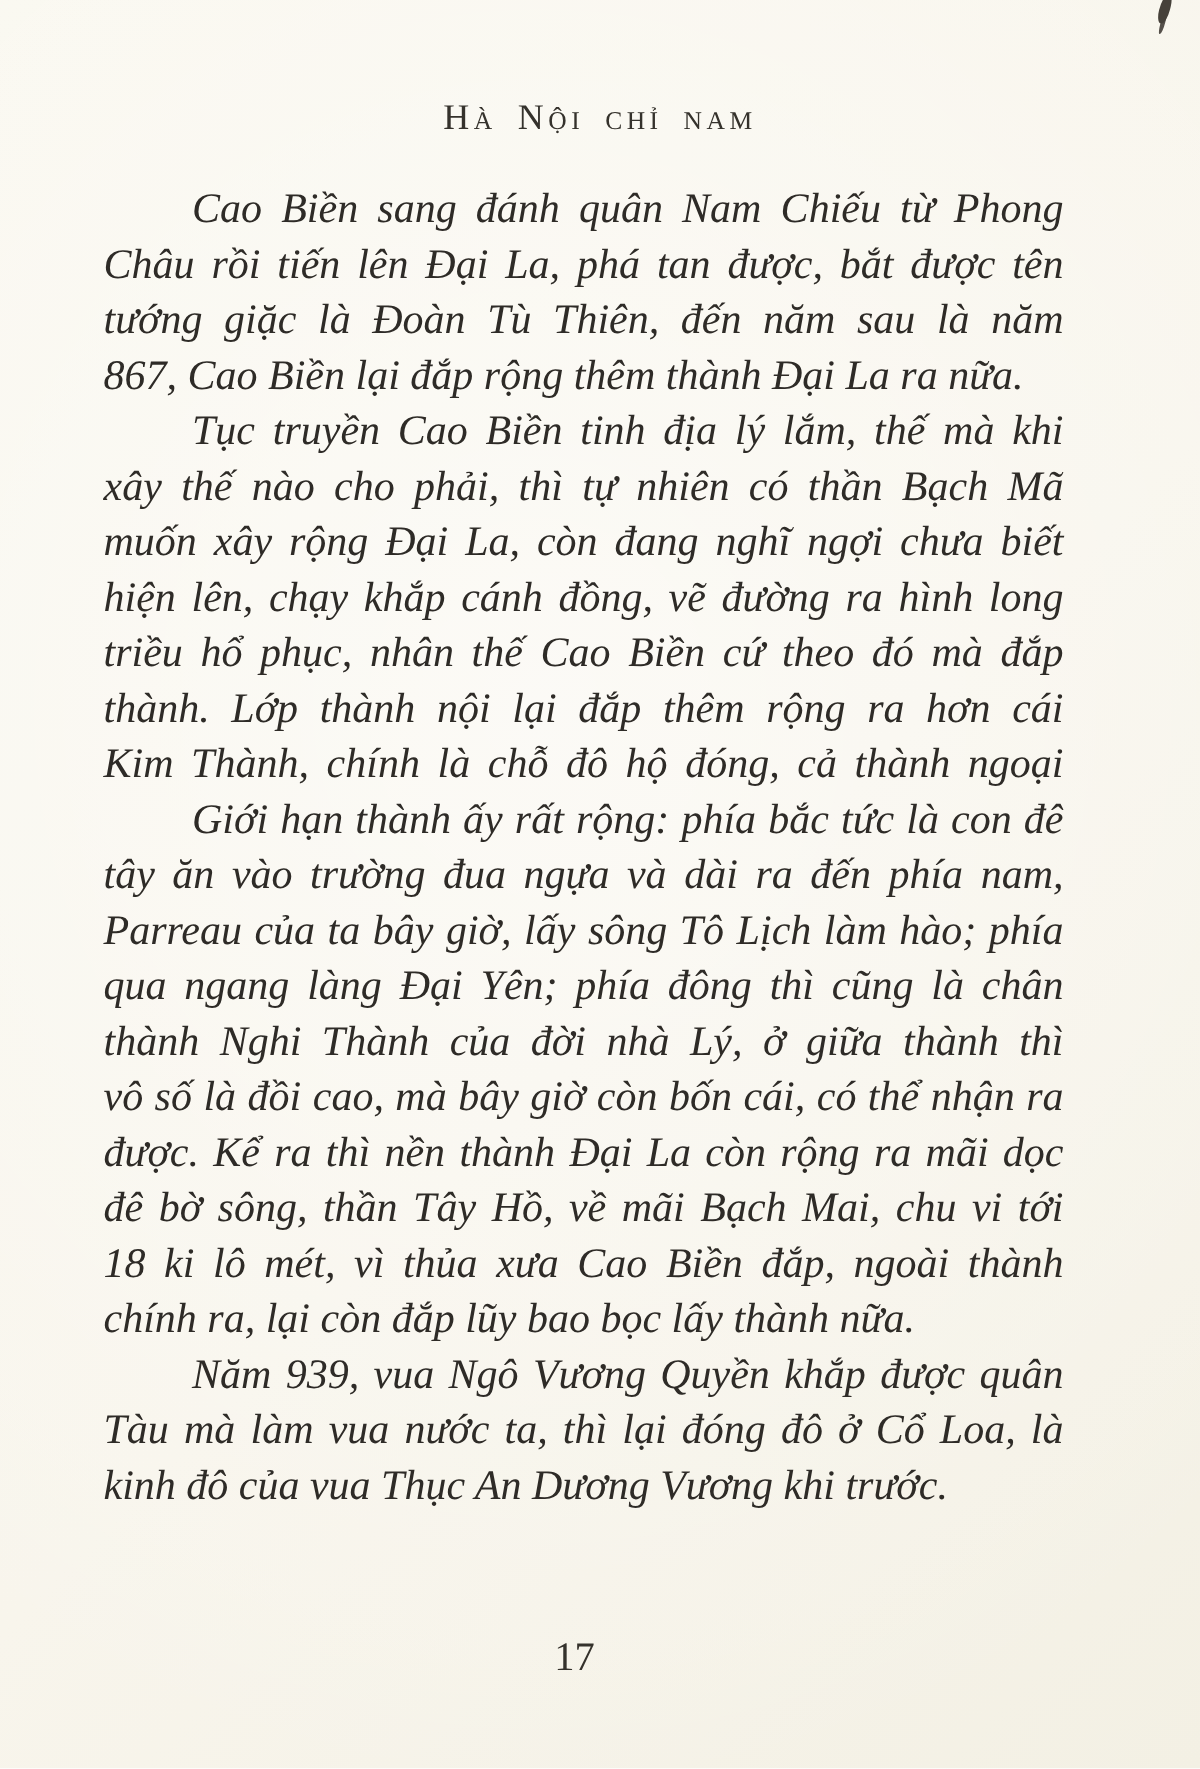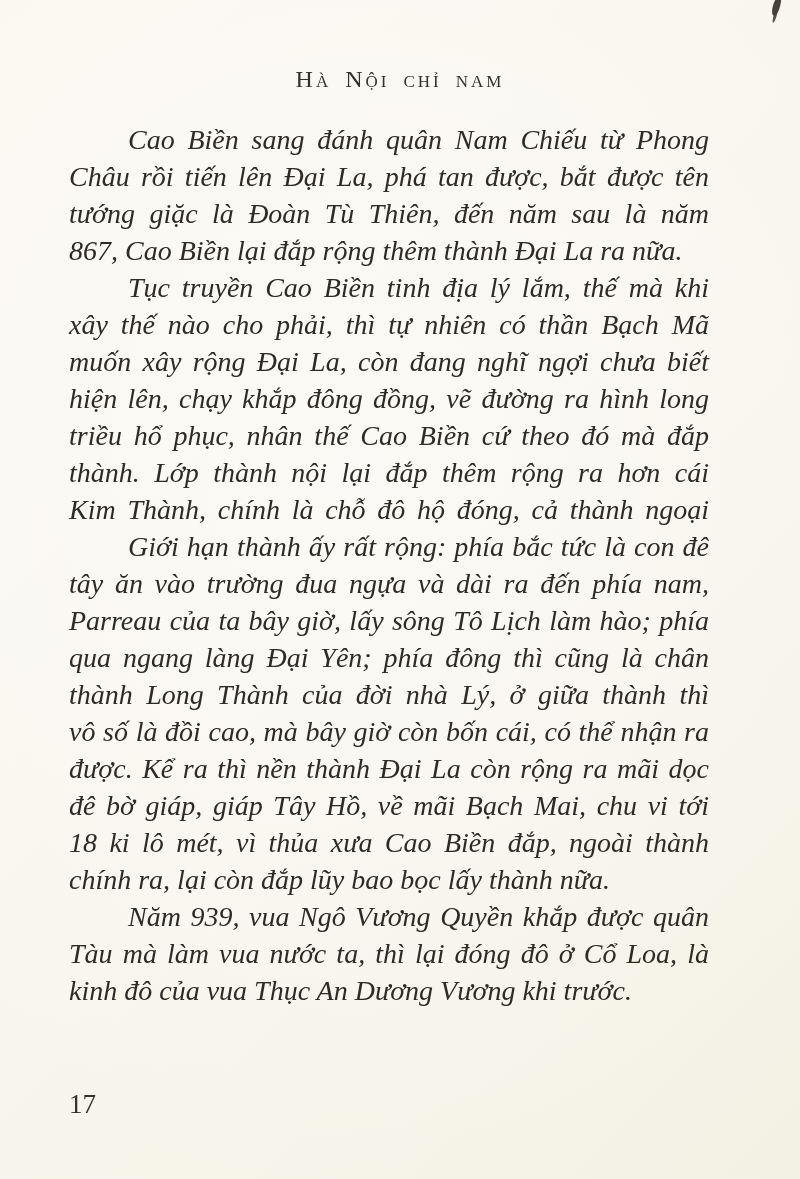--- a/index.html
+++ b/index.html
@@ -48,21 +48,21 @@
     height: 37px;
     overflow: visible;
   }
   .para .line.first { text-indent: 59px; }
   .para .line.last  { text-align-last: auto; }
   .page-number {
     position: absolute;
     top: 1089px;
     left: 69px;
     width: 628px;
-    text-align: left;
+    text-align: center;
     font-size: 27px;
     color: #35322c;
   }
   .ink-speck {
     position: absolute;
     top: -4px;
     right: 20px;
     width: 7px;
     height: 20px;
     background: #46413a;
@@ -81,34 +81,34 @@
       <div class="para">
         <div class="line first">Cao Biền sang đánh quân Nam Chiếu từ Phong</div>
         <div class="line">Châu rồi tiến lên Đại La, phá tan được, bắt được tên</div>
         <div class="line">tướng giặc là Đoàn Tù Thiên, đến năm sau là năm</div>
         <div class="line last">867, Cao Biền lại đắp rộng thêm thành Đại La ra nữa.</div>
       </div>
       <div class="para">
         <div class="line first">Tục truyền Cao Biền tinh địa lý lắm, thế mà khi</div>
         <div class="line">xây thế nào cho phải, thì tự nhiên có thần Bạch Mã</div>
         <div class="line">muốn xây rộng Đại La, còn đang nghĩ ngợi chưa biết</div>
-        <div class="line">hiện lên, chạy khắp đông đồng, vẽ đường ra hình long</div>
+        <div class="line">hiện lên, chạy khắp cánh đồng, vẽ đường ra hình long</div>
         <div class="line">triều hổ phục, nhân thế Cao Biền cứ theo đó mà đắp</div>
         <div class="line">thành. Lớp thành nội lại đắp thêm rộng ra hơn cái</div>
         <div class="line">Kim Thành, chính là chỗ đô hộ đóng, cả thành ngoại</div>
       </div>
       <div class="para">
         <div class="line first">Giới hạn thành ấy rất rộng: phía bắc tức là con đê</div>
         <div class="line">tây ăn vào trường đua ngựa và dài ra đến phía nam,</div>
         <div class="line">Parreau của ta bây giờ, lấy sông Tô Lịch làm hào; phía</div>
         <div class="line">qua ngang làng Đại Yên; phía đông thì cũng là chân</div>
-        <div class="line">thành Long Thành của đời nhà Lý, ở giữa thành thì</div>
+        <div class="line">thành Nghi Thành của đời nhà Lý, ở giữa thành thì</div>
         <div class="line">vô số là đồi cao, mà bây giờ còn bốn cái, có thể nhận ra</div>
         <div class="line">được. Kể ra thì nền thành Đại La còn rộng ra mãi dọc</div>
-        <div class="line">đê bờ giáp, giáp Tây Hồ, về mãi Bạch Mai, chu vi tới</div>
+        <div class="line">đê bờ sông, thần Tây Hồ, về mãi Bạch Mai, chu vi tới</div>
         <div class="line">18 ki lô mét, vì thủa xưa Cao Biền đắp, ngoài thành</div>
         <div class="line last">chính ra, lại còn đắp lũy bao bọc lấy thành nữa.</div>
       </div>
       <div class="para">
         <div class="line first">Năm 939, vua Ngô Vương Quyền khắp được quân</div>
         <div class="line">Tàu mà làm vua nước ta, thì lại đóng đô ở Cổ Loa, là</div>
         <div class="line last">kinh đô của vua Thục An Dương Vương khi trước.</div>
       </div>
     </div>
 

